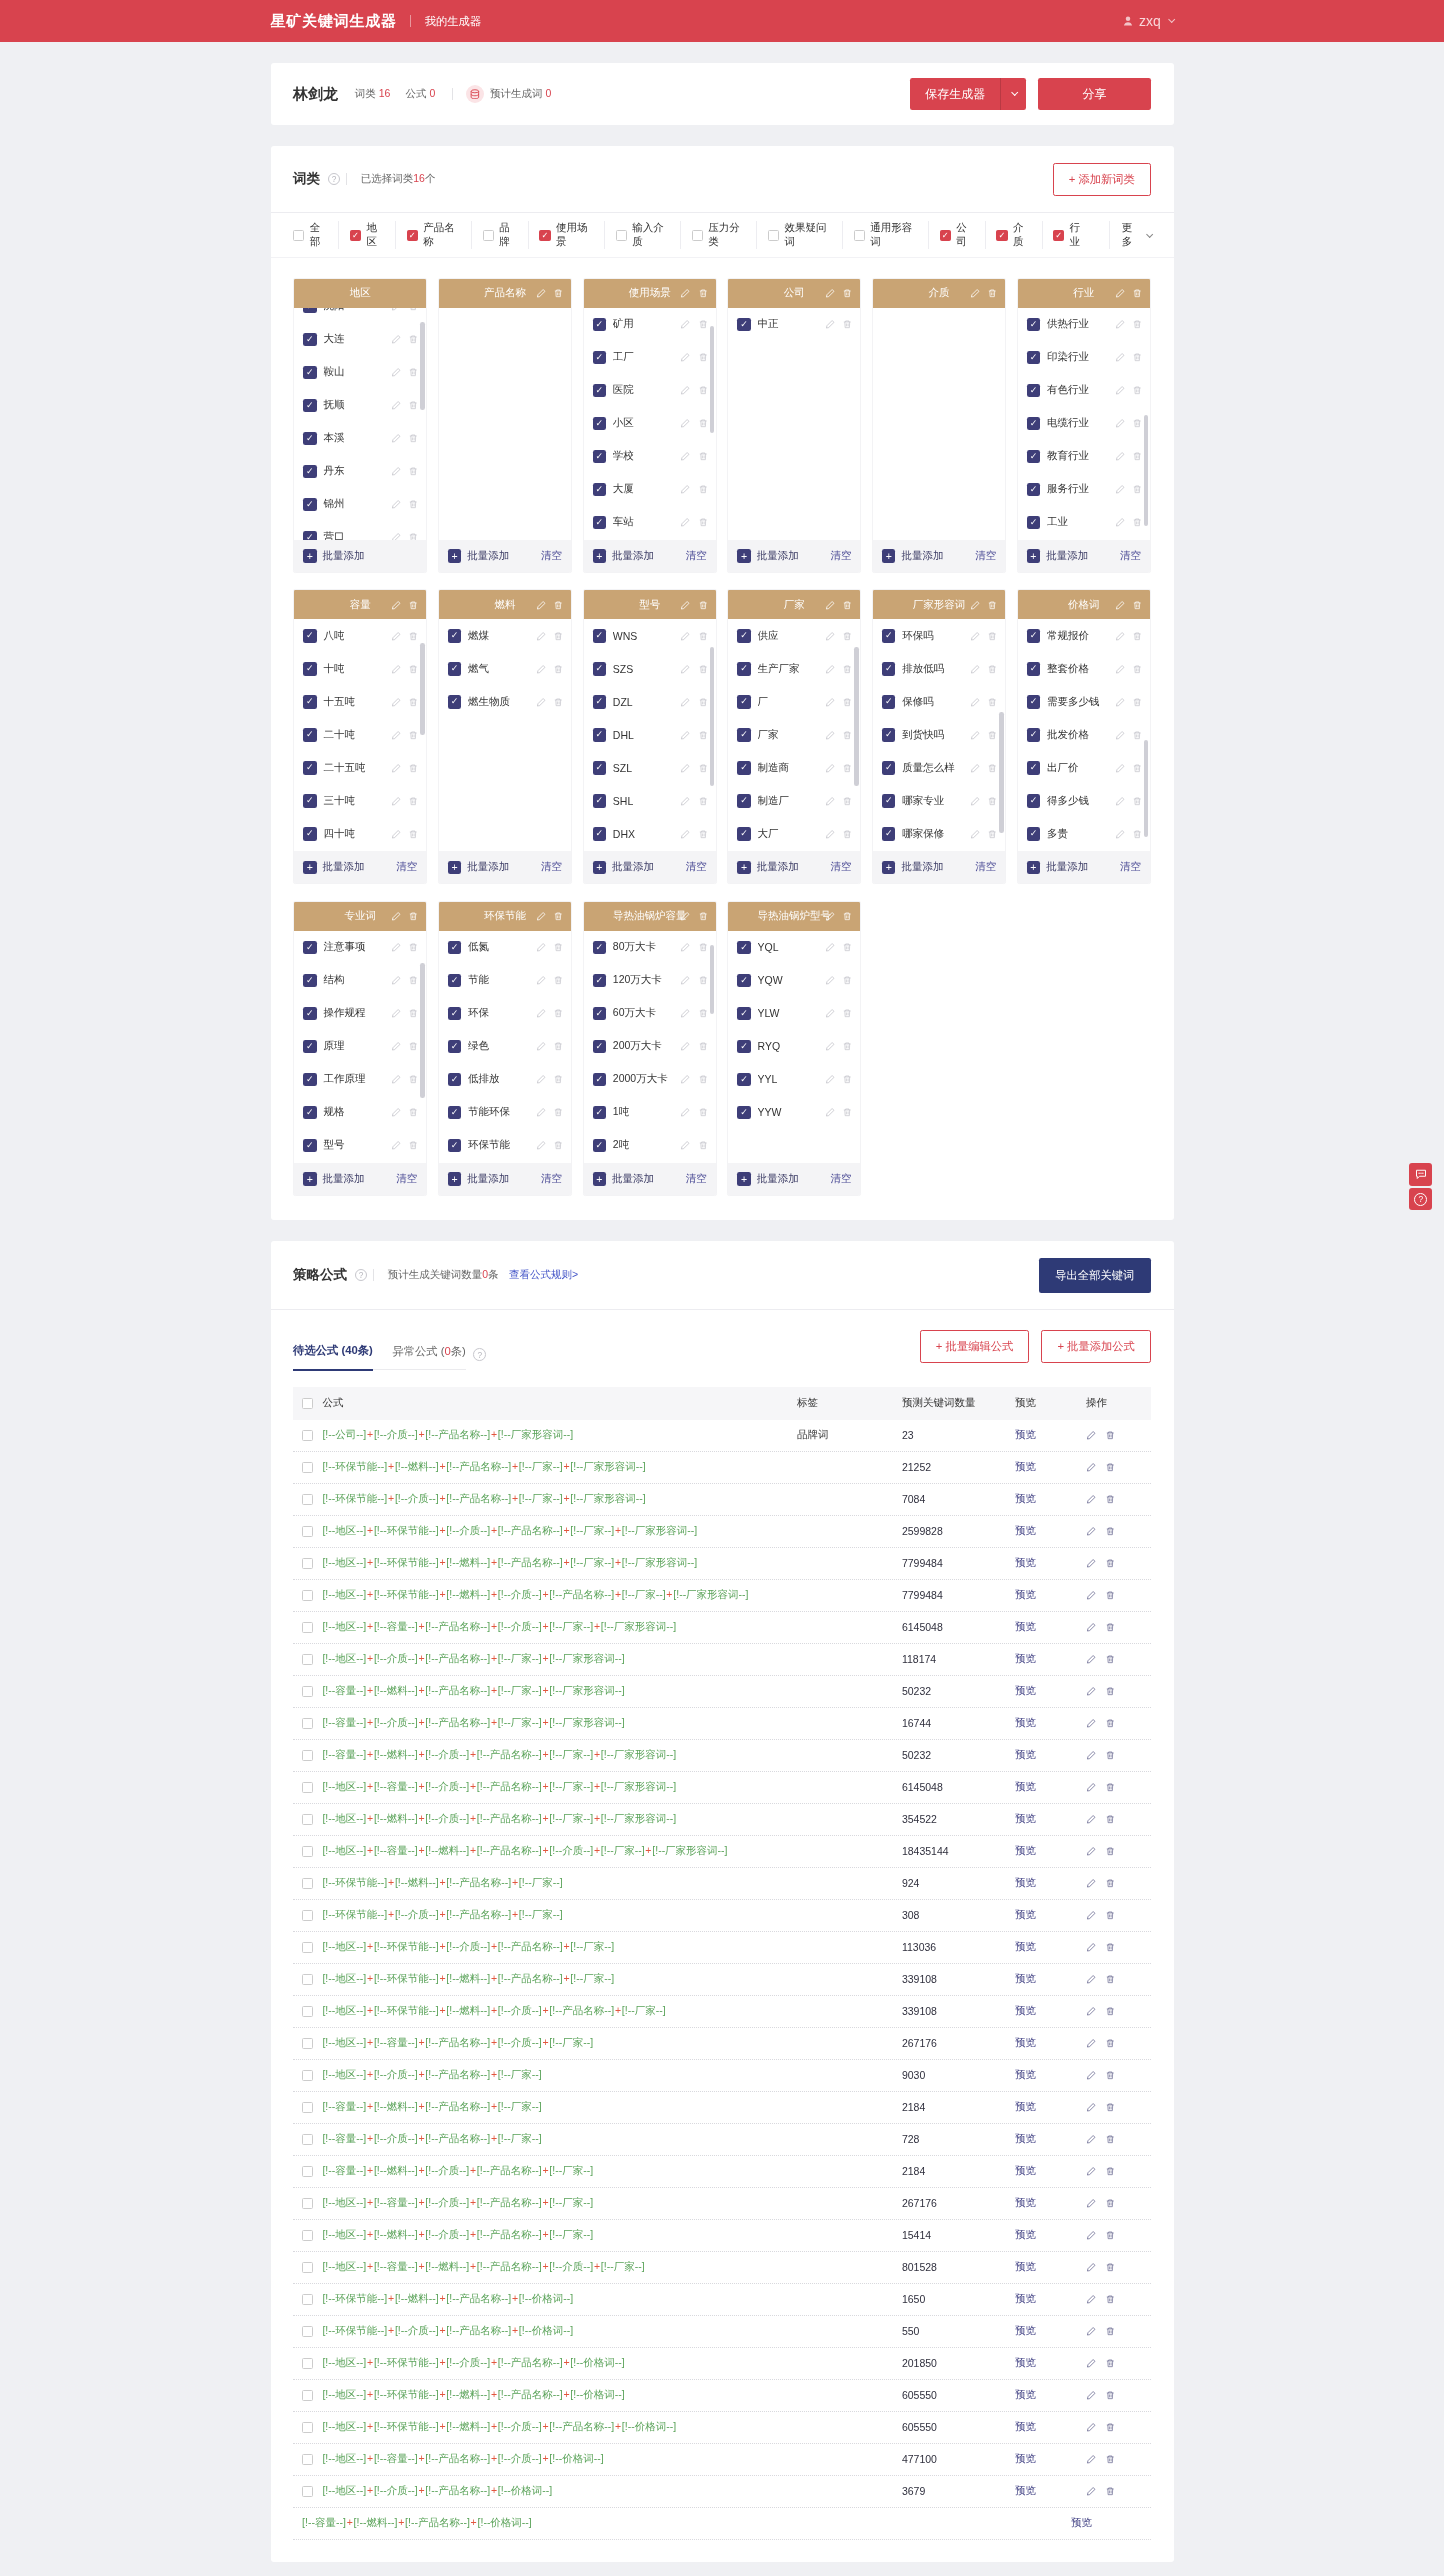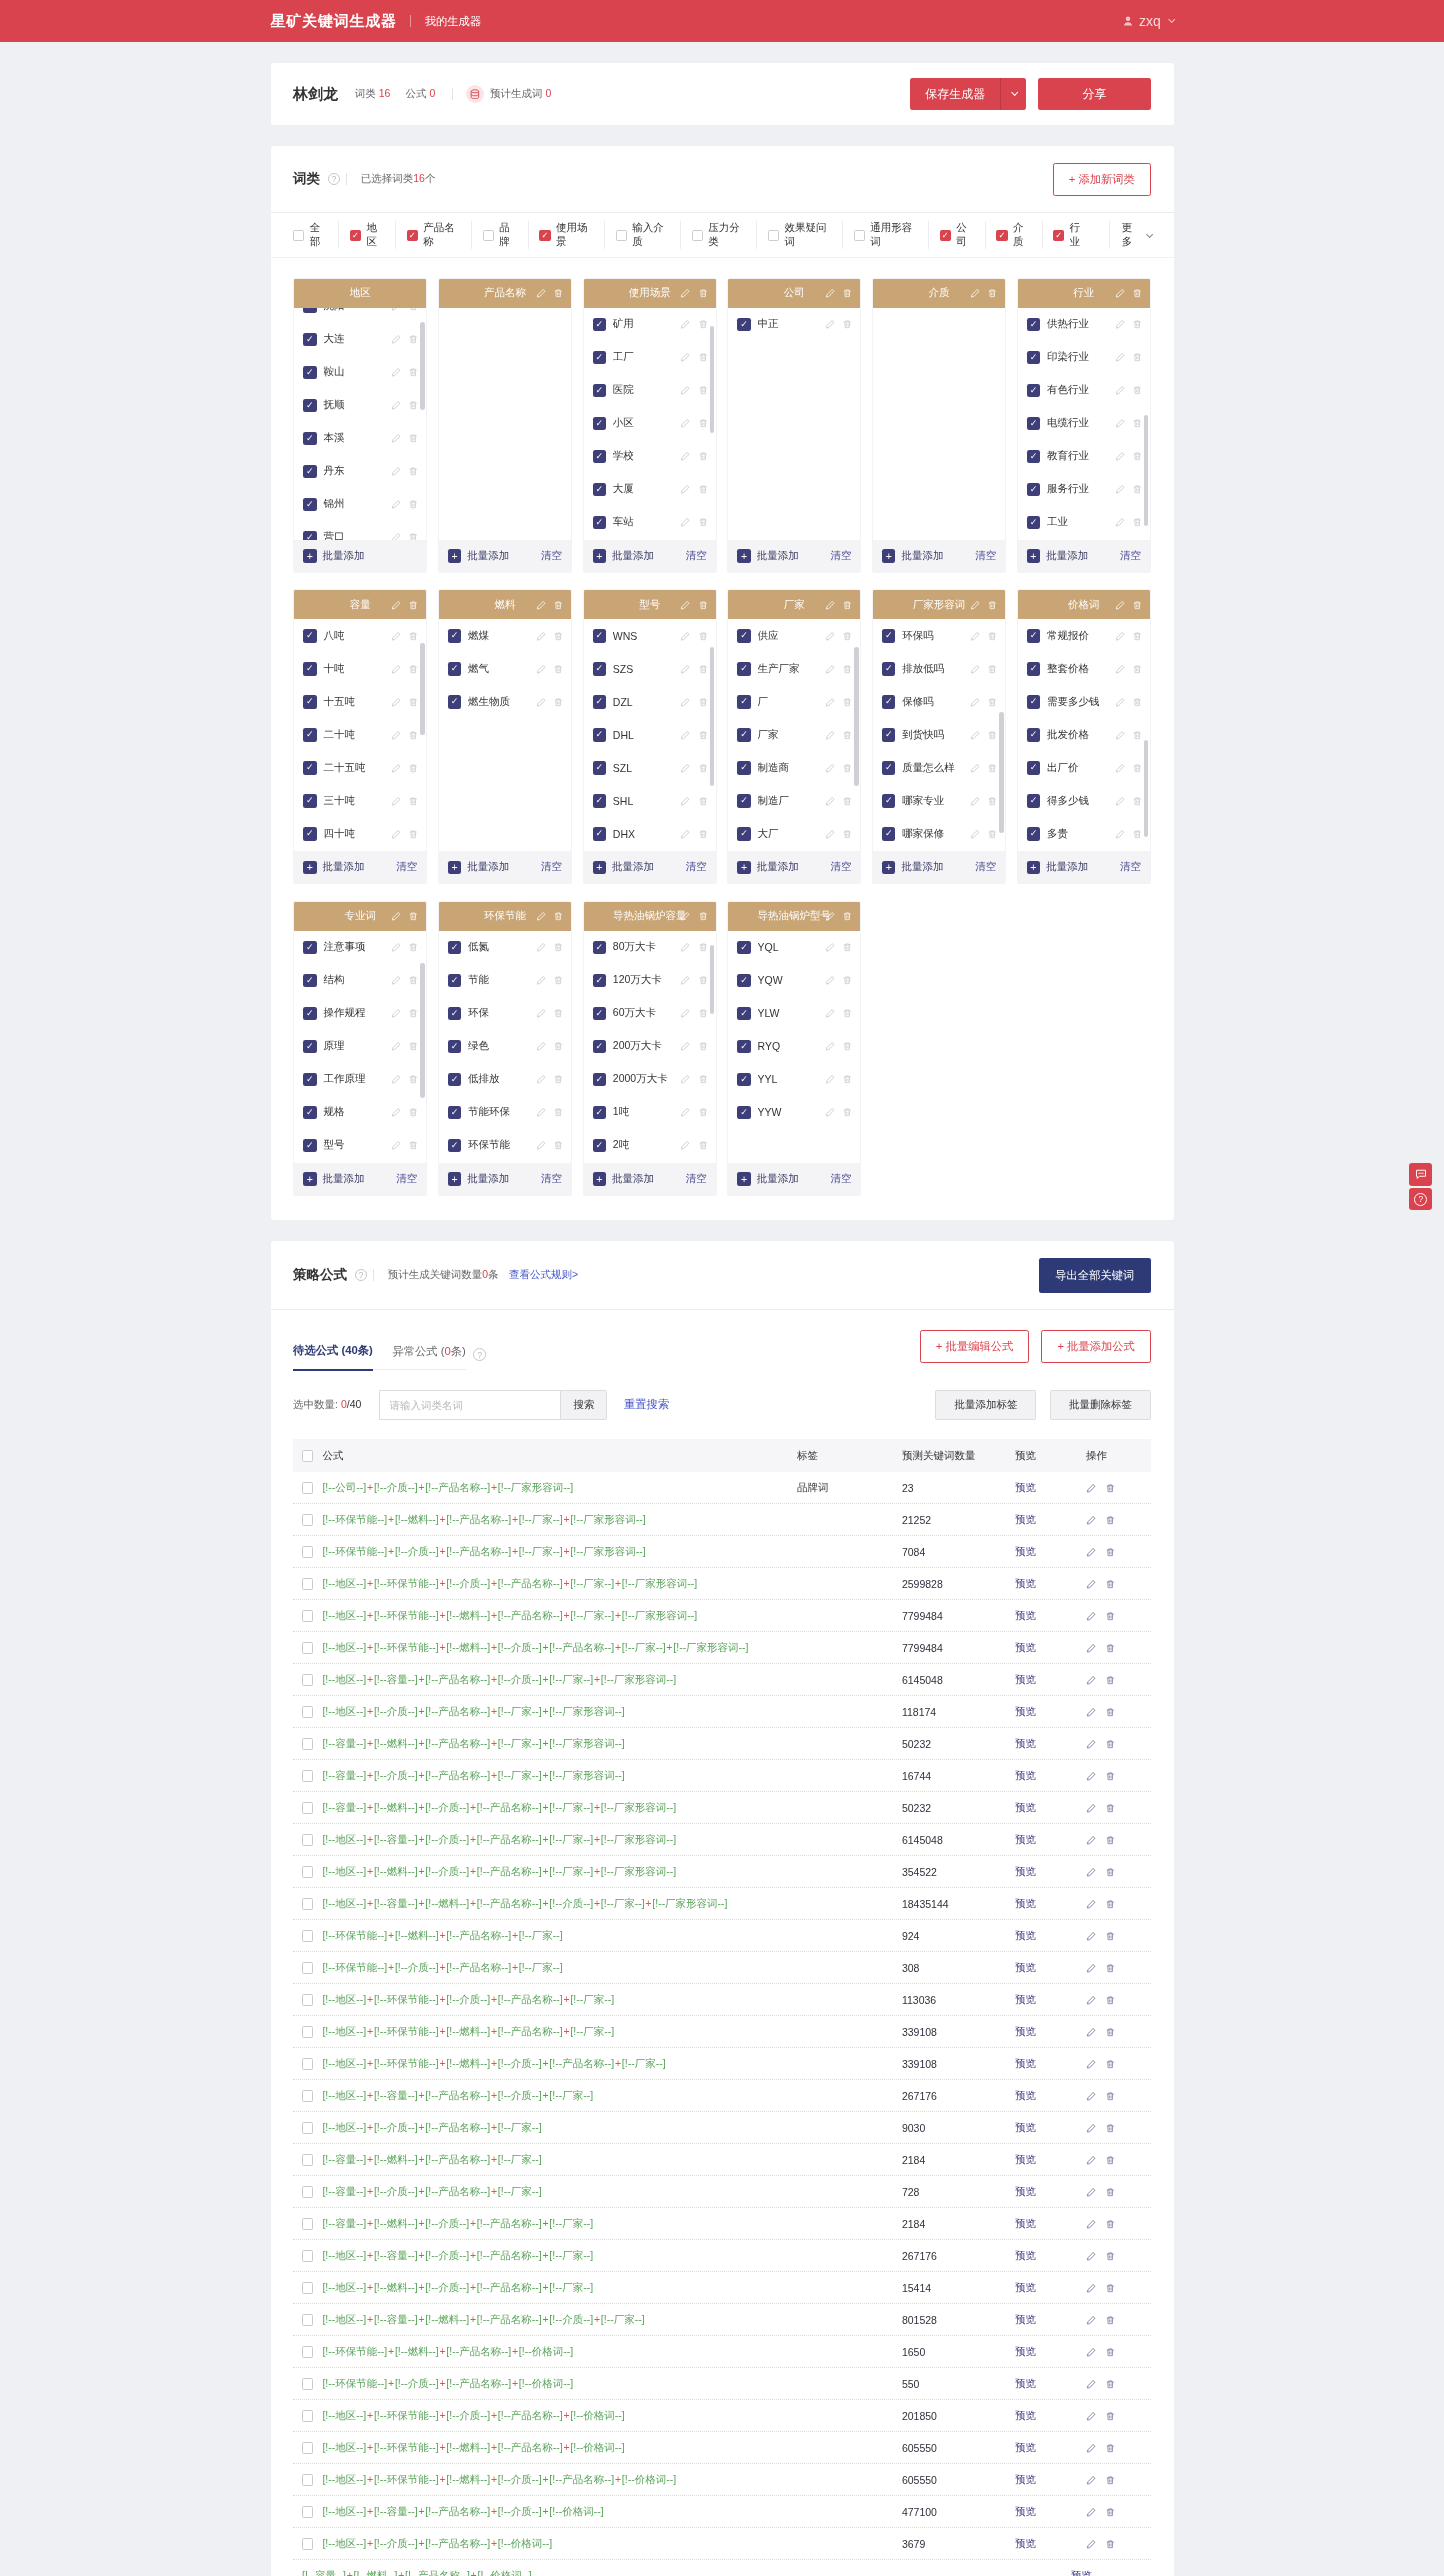--- a/index.html
+++ b/index.html
@@ -1675,32 +1675,20 @@
         <span class="tab active">待选公式 (40条)</span>
         <span class="tab"><span>异常公式 (</span><b>0</b><span>条)</span></span>
       </div>
       <span class="qmark tabs-q">?</span>
       <span class="right">
         <button class="btn-outline-red">+ 批量编辑公式</button>
         <button class="btn-outline-red">+ 批量添加公式</button>
       </span>
     </div>
 
-    <div class="searchrow">
-      <span class="sel-note"><span>选中数量: </span><b>0</b><i>/40</i></span>
-      <span class="srch">
-        <input type="text" placeholder="请输入词类名词" style="">
-        <button class="btn-grey">搜索</button>
-      </span>
-      <a class="blue reset">重置搜索</a>
-      <span class="right">
-        <button class="btn-grey">批量添加标签</button>
-        <button class="btn-grey">批量删除标签</button>
-      </span>
-    </div>
 
     <div class="table">
       <div class="thead">
         <span class="col-f">
             <span class="cb"></span>
             <span>公式</span>
           </span>
         <span class="col-tag">标签</span>
         <span class="col-cnt">预测关键词数量</span>
         <span class="col-pre">预览</span>

